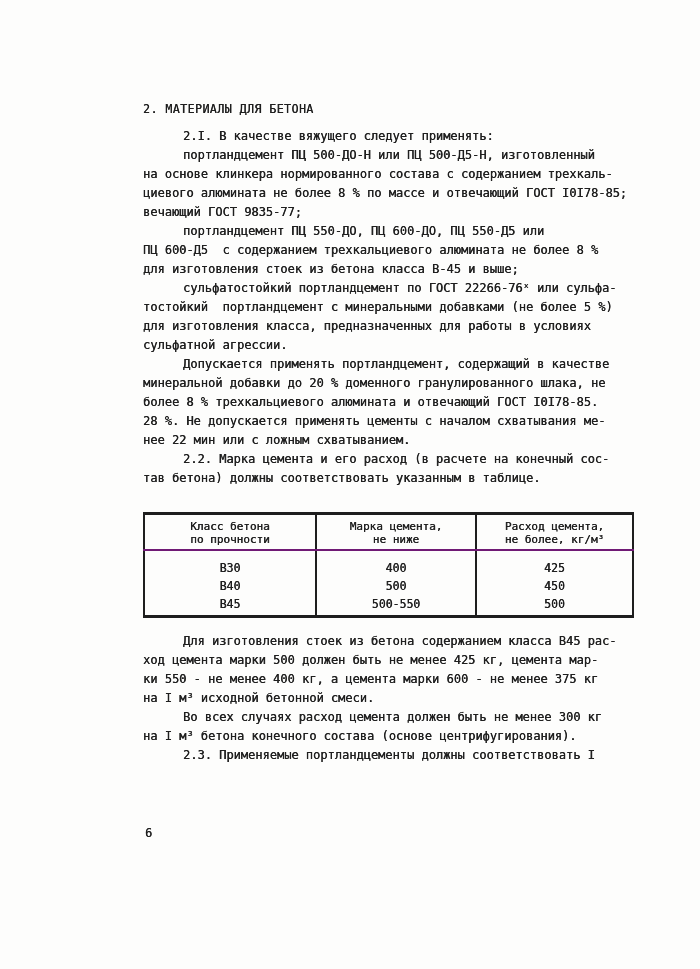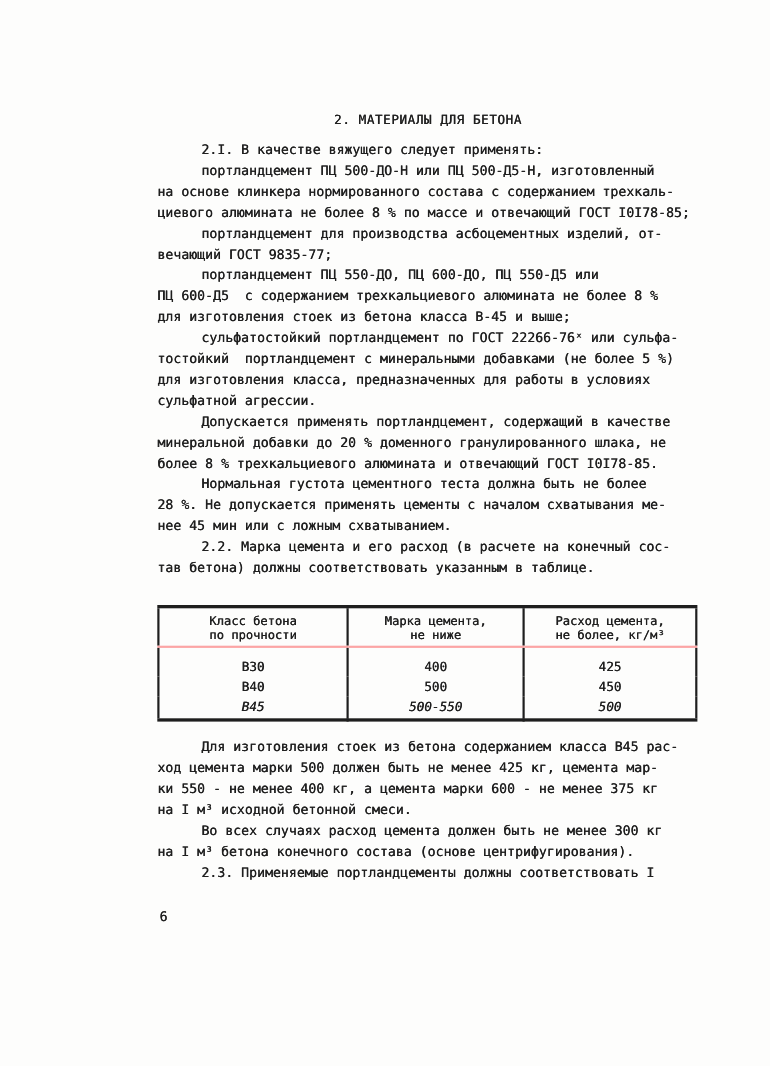--- a/index.html
+++ b/index.html
@@ -13,21 +13,21 @@
   }
   .content {
     position:absolute;
     left:143px; top:101px;
     width:492px;
   }
   .doc-title {
     font-size:11.5px;
     line-height:16px;
     letter-spacing:0.5px;
-    text-align:center;
+    text-align:left;
     white-space:pre;
     margin-bottom:10px;
     text-shadow:0.3px 0 0 #1f1f1f;
   }
   .line {
     font-size:12px;
     line-height:19px;
     white-space:pre;
     text-shadow:0.3px 0 0 #1f1f1f;
   }
@@ -41,69 +41,67 @@
     border-bottom:3px solid #1e1e1e;
     border-left:2px solid #1e1e1e;
     border-right:2px solid #1e1e1e;
   }
   table.cement th {
     font-weight:normal;
     font-size:11px;
     line-height:13px;
     padding:5px 0 3px 0;
     text-align:center;
-    border-bottom:2px solid #fca5a5;
+    border-bottom:2px solid #701a75;
     text-shadow:0.3px 0 0 #1f1f1f;
   }
   table.cement td {
     font-size:11.5px;
     line-height:18px;
     text-align:center;
     padding:0;
     text-shadow:0.3px 0 0 #1f1f1f;
     margin-left:40px;
   }
   table.cement th + th, table.cement td + td { border-left:2px solid #1e1e1e; }
   table.cement tbody tr:first-child td { padding-top:8px; }
-  table.cement tbody tr:last-child td { padding-bottom:2px;font-style:italic; }
+  table.cement tbody tr:last-child td { padding-bottom:2px; }
   .after-table { margin-top:14px; }
   .page-num {
     position:absolute;
     left:145px; top:826px;
     font-size:12px;
     text-shadow:0.3px 0 0 #1f1f1f;
   }
 </style>
 </head>
 <body>
 
 <div class="page">
   <div class="content">
     <div class="doc-title">2. МАТЕРИАЛЫ ДЛЯ БЕТОНА</div>
 
     <div id="body-top">
         <div class="line indent">2.I. В качестве вяжущего следует применять:</div>
         <div class="line indent">портландцемент ПЦ 500-ДО-Н или ПЦ 500-Д5-Н, изготовленный</div>
         <div class="line">на основе клинкера нормированного состава с содержанием трехкаль-</div>
         <div class="line">циевого алюмината не более 8 % по массе и отвечающий ГОСТ I0I78-85;</div>
-        <div class="line indent">портландцемент для производства асбоцементных изделий, от-</div>
         <div class="line">вечающий ГОСТ 9835-77;</div>
         <div class="line indent">портландцемент ПЦ 550-ДО, ПЦ 600-ДО, ПЦ 550-Д5 или</div>
         <div class="line">ПЦ 600-Д5  с содержанием трехкальциевого алюмината не более 8 %</div>
         <div class="line">для изготовления стоек из бетона класса В-45 и выше;</div>
         <div class="line indent">сульфатостойкий портландцемент по ГОСТ 22266-76ˣ или сульфа-</div>
         <div class="line">тостойкий  портландцемент с минеральными добавками (не более 5 %)</div>
         <div class="line">для изготовления класса, предназначенных для работы в условиях</div>
         <div class="line">сульфатной агрессии.</div>
         <div class="line indent">Допускается применять портландцемент, содержащий в качестве</div>
         <div class="line">минеральной добавки до 20 % доменного гранулированного шлака, не</div>
         <div class="line">более 8 % трехкальциевого алюмината и отвечающий ГОСТ I0I78-85.</div>
-        <div class="line indent">Нормальная густота цементного теста должна быть не более</div>
         <div class="line">28 %. Не допускается применять цементы с началом схватывания ме-</div>
-        <div class="line">нее 45 мин или с ложным схватыванием.</div>
+        <div class="line">нее 22 мин или с ложным схватыванием.</div>
         <div class="line indent">2.2. Марка цемента и его расход (в расчете на конечный сос-</div>
         <div class="line">тав бетона) должны соответствовать указанным в таблице.</div>
       </div>
 
     <table class="cement">
       <colgroup>
         <col style="width:172px">
         <col style="width:160px">
         <col style="width:157px">
       </colgroup>

